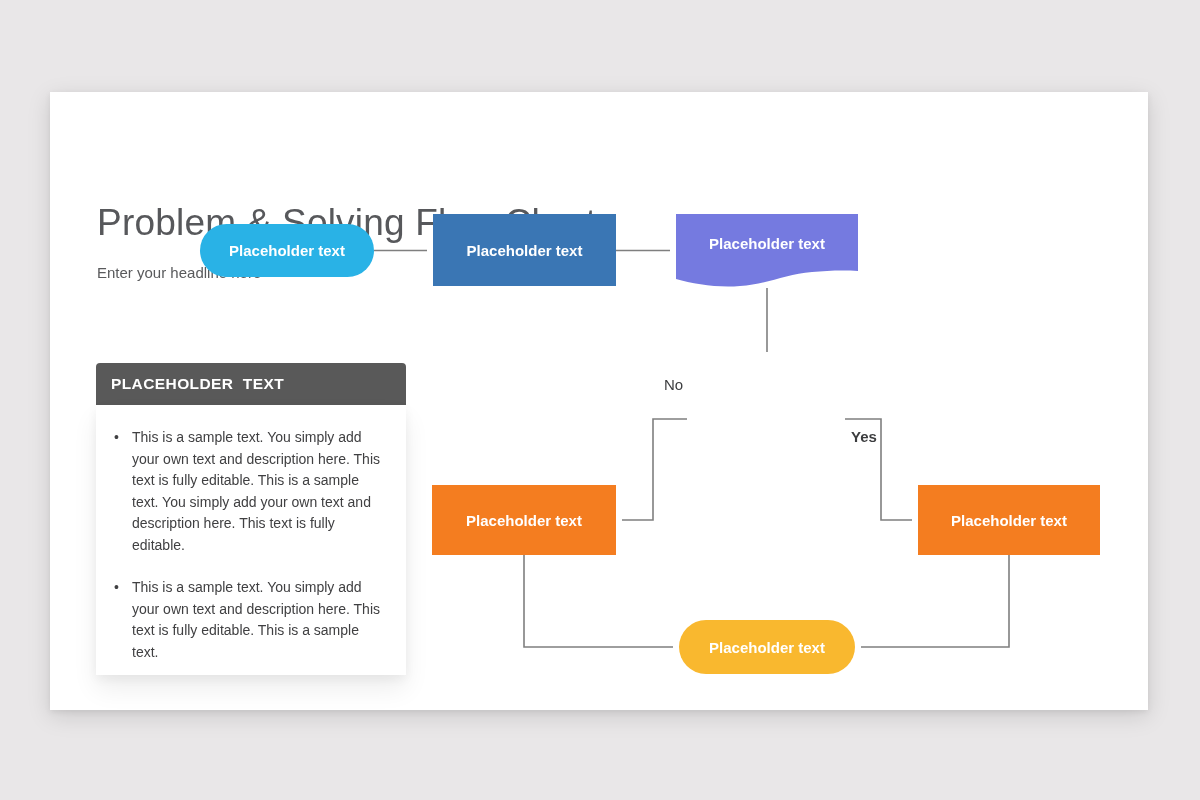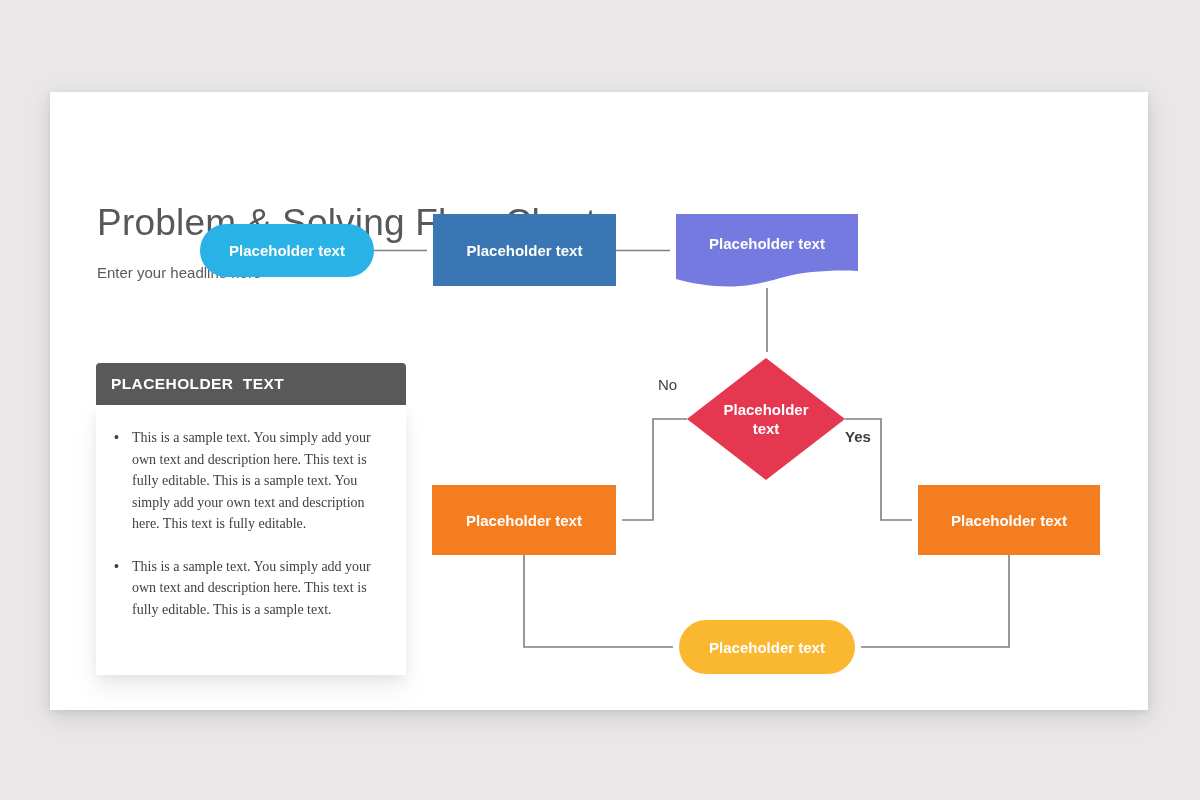--- a/index.html
+++ b/index.html
@@ -39,21 +39,21 @@
     position:absolute;left:0;top:0;width:158px;height:122px;line-height:19px;
     display:flex;align-items:center;justify-content:center;white-space:pre-line;
   }
   .node-process-no{left:382px;top:393px;width:184px;height:70px;}
   .node-process-yes{left:868px;top:393px;width:182px;height:70px;}
   .node-end{left:629px;top:528px;width:176px;height:54px;border-radius:27px;}
   .shape-svg{position:absolute;left:0;top:0;width:100%;height:100%;}
   
   #connectors{position:absolute;left:0;top:0;width:1098px;height:618px;pointer-events:none;}
   #connectors path{fill:none;stroke-width:1.6px;}
-  .edge-label{font-size:15px;color:#3c3d3f;}
+  .edge-label{font-size:15px;color:#3c3d3f;margin-left:6px;}
   .edge-label-no{left:608px;top:284px;}
   .edge-label-yes{left:795px;top:336px;font-weight:bold;}
   
   .info-card-header{
     left:46px;top:271px;width:310px;height:42px;
     border-radius:4px 4px 0 0;
     display:flex;align-items:center;
     color:#ffffff;font-weight:bold;font-size:15.5px;letter-spacing:.4px;
     white-space:pre;box-sizing:border-box;padding-left:15px;
   }
@@ -61,21 +61,21 @@
     left:46px;top:313px;width:310px;height:270px;background:#ffffff;
     box-shadow:0 14px 24px rgba(0,0,0,.07), 0 4px 10px rgba(0,0,0,.05);
     box-sizing:border-box;padding:22px 18px 0 16px;
   }
   .bullet-list{margin:0;padding:0;list-style:none;}
   .bullet-item{
     display:flex;gap:0;margin:0 0 21px 0;
     font-size:14px;line-height:21.5px;color:#404042;
   }
   .bullet-marker{width:18px;flex:0 0 18px;text-align:left;padding-left:2px;}
-  .bullet-text{flex:1;font-family:Liberation Serif, serif;}
+  .bullet-text{flex:1;}
 </style>
 </head>
 <body>
 
 <div id="slide">
 
   <div class="abs page-title">Problem &amp; Solving Flow Chart</div>
   <div class="abs page-subtitle">Enter your headline here</div>
 
   <svg id="connectors" viewBox="0 0 1098 618">
@@ -106,27 +106,20 @@
     <span>Placeholder text</span>
   </div>
 
   <div class="abs node node-document">
     <svg class="shape-svg" viewBox="0 0 182 76" preserveAspectRatio="none">
       <path d="M0 0 H182 V57 C164 56 150 57 136 58 C110 60 92 70 64 72 C42 74 18 70 0 65 Z" fill="#757ae0"></path>
     </svg>
     <span class="doc-label">Placeholder text</span>
   </div>
 
-  <div class="abs node node-decision">
-    <svg class="shape-svg" viewBox="0 0 158 122" preserveAspectRatio="none">
-      <polygon points="79,0 158,61 79,122 0,61" fill="#e63750"></polygon>
-    </svg>
-    <span class="diamond-label">Placeholder
-text</span>
-  </div>
 
   <div class="abs node node-process-no" style="background-color: rgb(244, 125, 32);">
     <span>Placeholder text</span>
   </div>
 
   <div class="abs node node-process-yes" style="background-color: rgb(244, 125, 32);">
     <span>Placeholder text</span>
   </div>
 
   <div class="abs node node-end" style="background-color: rgb(249, 184, 47);">

